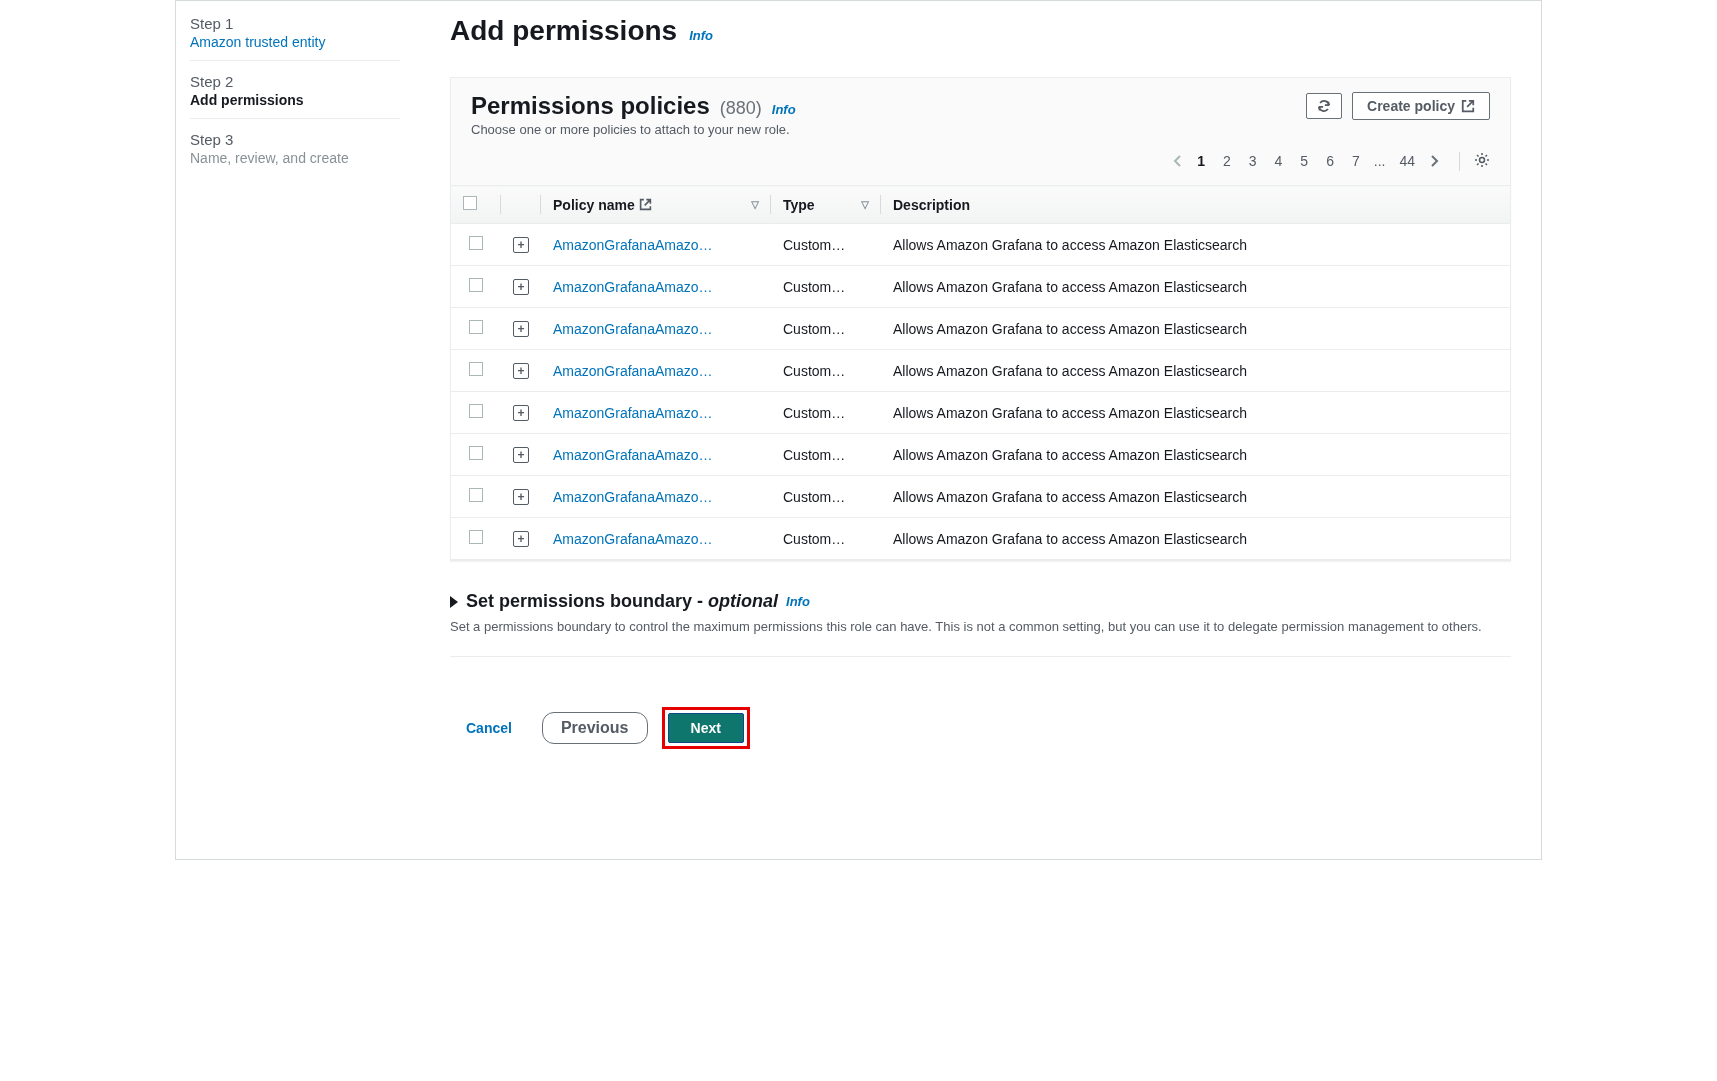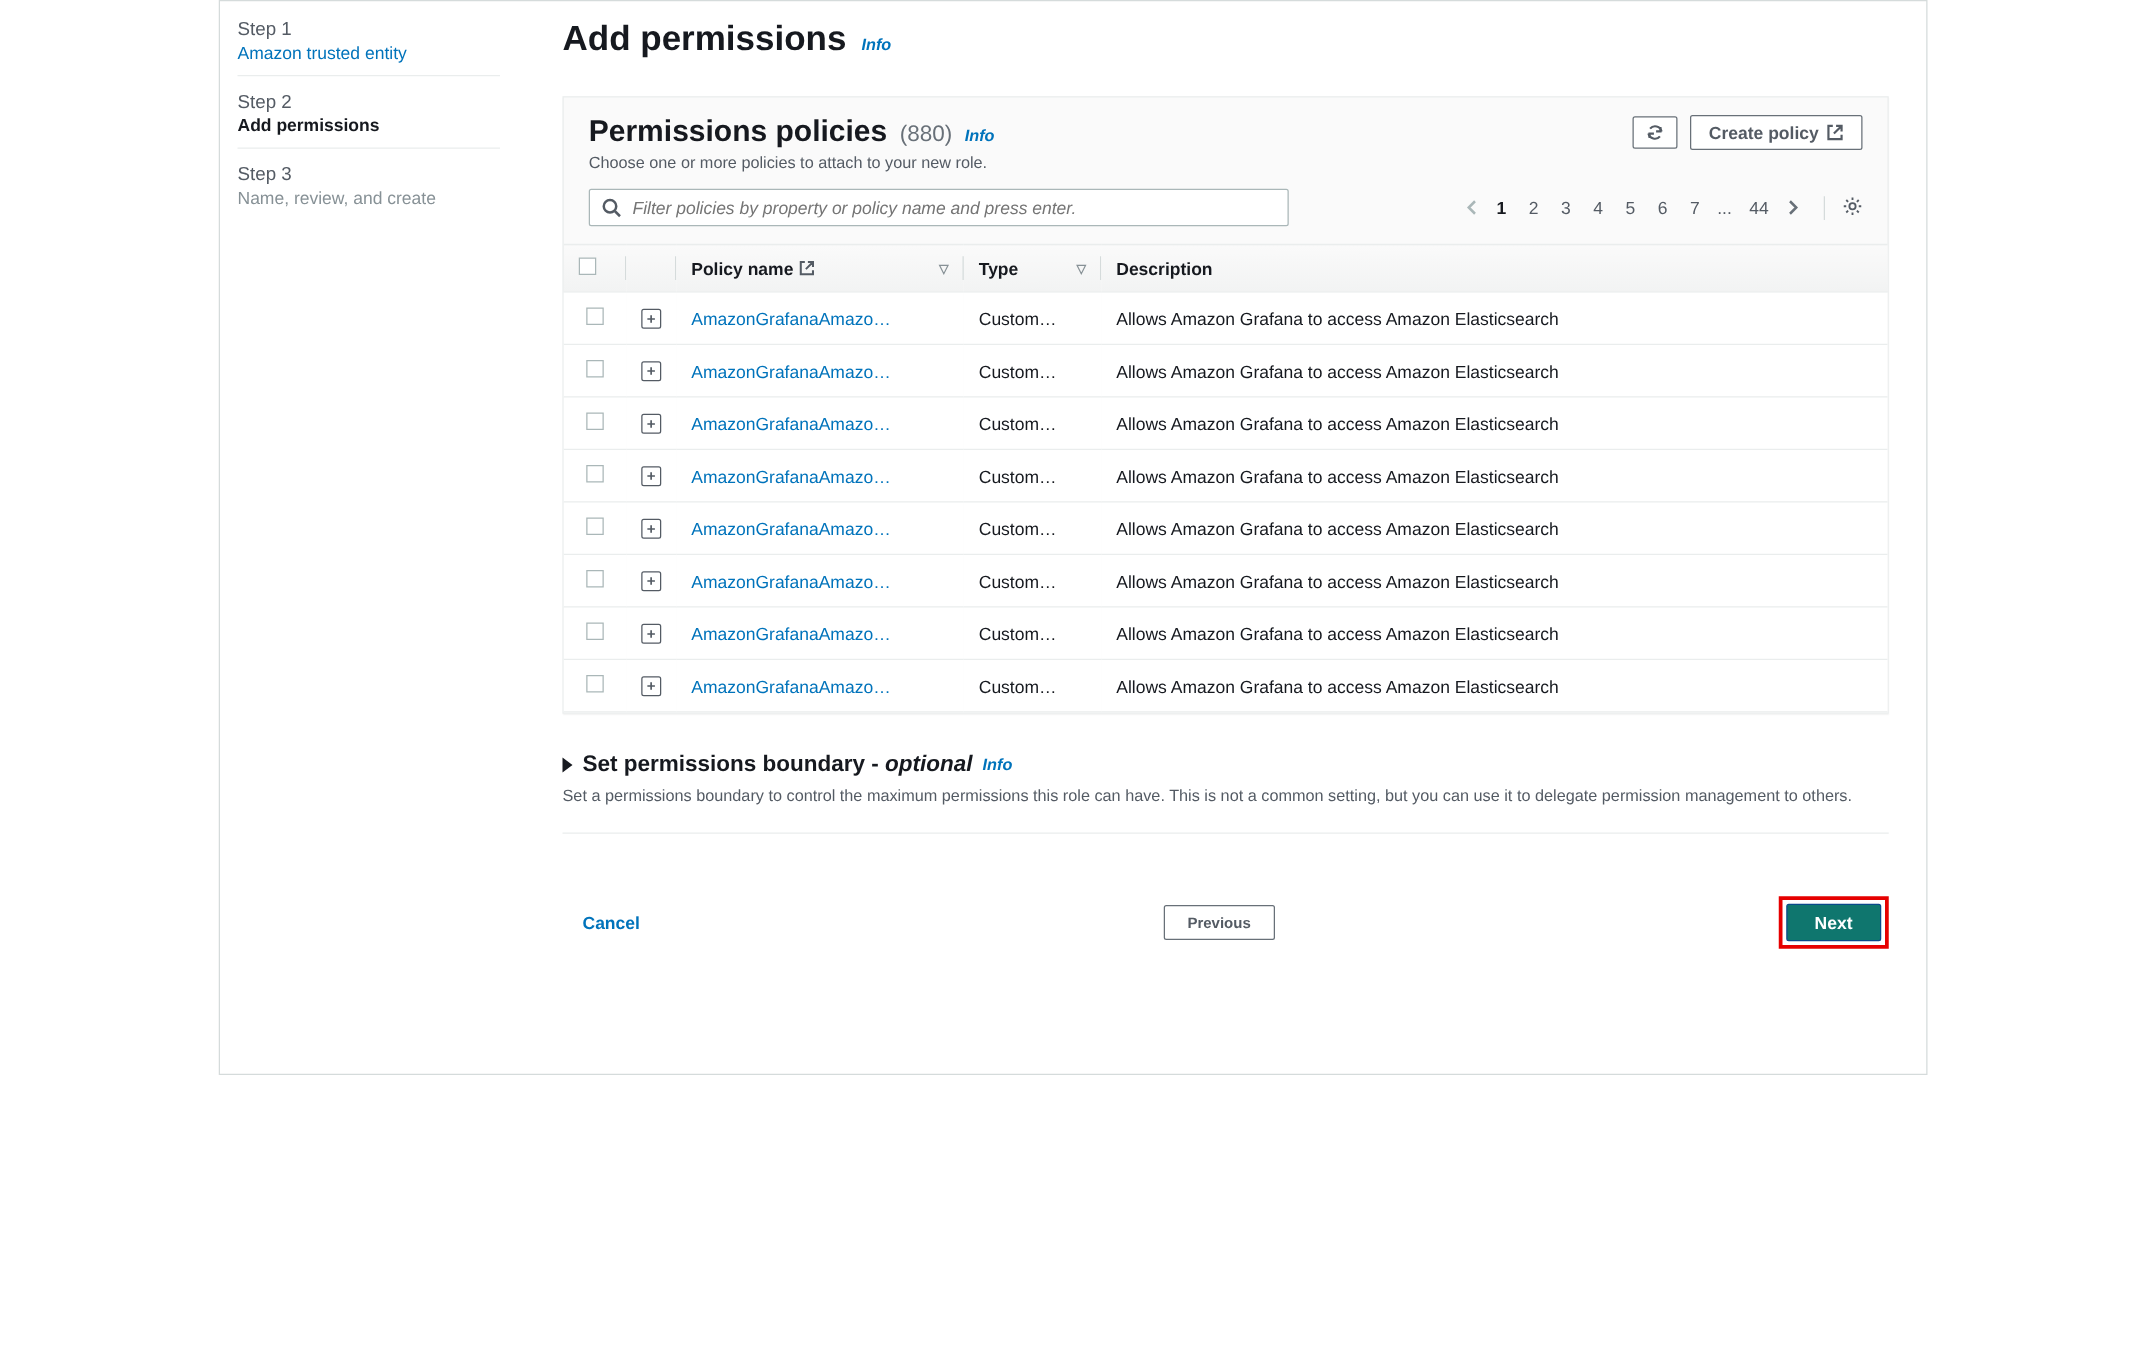--- a/index.html
+++ b/index.html
@@ -148,24 +148,24 @@
   padding-bottom:20px;
   border-bottom:1px solid #eaeded;
 }
 .boundary-header { display:flex; align-items:center; gap:8px; cursor:pointer;}
 .boundary-caret { width:0; height:0; border-top:6px solid transparent; border-bottom:6px solid transparent; border-left:8px solid #16191f;}
 .boundary-title { font-size:18px; font-weight:700;}
 .boundary-optional { font-style:italic; font-weight:700;}
 .boundary-desc { font-size:13px; color:#545b64; margin-top:6px; line-height:1.4;}
 
 .footer-actions {
-  display:flex; justify-content:space-between; gap:2px; margin-top:50px; align-items:center;
+  display:flex; justify-content:flex-start; gap:14px; margin-top:50px; align-items:center;
 }
 .btn-cancel { background:none; border:none; color:#0073bb; font-weight:700; font-size:14px; cursor:pointer; padding:6px 16px;}
-.btn-prev { border:1px solid #687078; background:#fff; color:#545b64; font-weight:700; padding:6px 18px; border-radius:2px; cursor:pointer; font-size:12px;}
+.btn-prev { border:1px solid #687078; background:#fff; color:#545b64; font-weight:700; padding:6px 18px; border-radius:12px; cursor:pointer; font-size:16px;}
 .btn-next { background:#0f766e; color:#fff; font-weight:700; padding:6px 22px; border-radius:2px; cursor:pointer; font-size:14px; border:1px solid #0a4a8a;}
 .next-highlight { border:3px solid #e60000; padding:3px; display:inline-block;}
 </style>
 </head>
 <body>
 
 <div class="page">
   <div class="sidebar">
     <div class="step-block">
       <div class="step-label">Step 1</div>
@@ -207,27 +207,20 @@
           <button class="btn">
             <span>Create policy</span>
             <svg class="ext-icon" viewBox="0 0 16 16" fill="none" stroke="currentColor" stroke-width="2">
                 <path d="M6 2H2v12h12v-4M9 2h5v5M14 2L7 9"></path>
               </svg>
           </button>
         </div>
       </div>
 
       <div class="filter-row">
-        <div class="search-box">
-          <svg class="search-icon" viewBox="0 0 16 16" fill="none" stroke="currentColor" stroke-width="2">
-              <circle cx="7" cy="7" r="5"></circle>
-              <path d="M11 11l4 4"></path>
-            </svg>
-          <input type="text" placeholder="Filter policies by property or policy name and press enter." style="">
-        </div>
         <div class="pagination">
           <span class="page-arrow disabled">
             <svg width="10" height="14" viewBox="0 0 10 14" fill="none" stroke="currentColor" stroke-width="2">
                 <path d="M7 2L2 7l5 5"></path>
               </svg>
           </span>
           <span class="page-num current">1</span>
           <span class="page-num">2</span>
           <span class="page-num">3</span>
           <span class="page-num">4</span>

